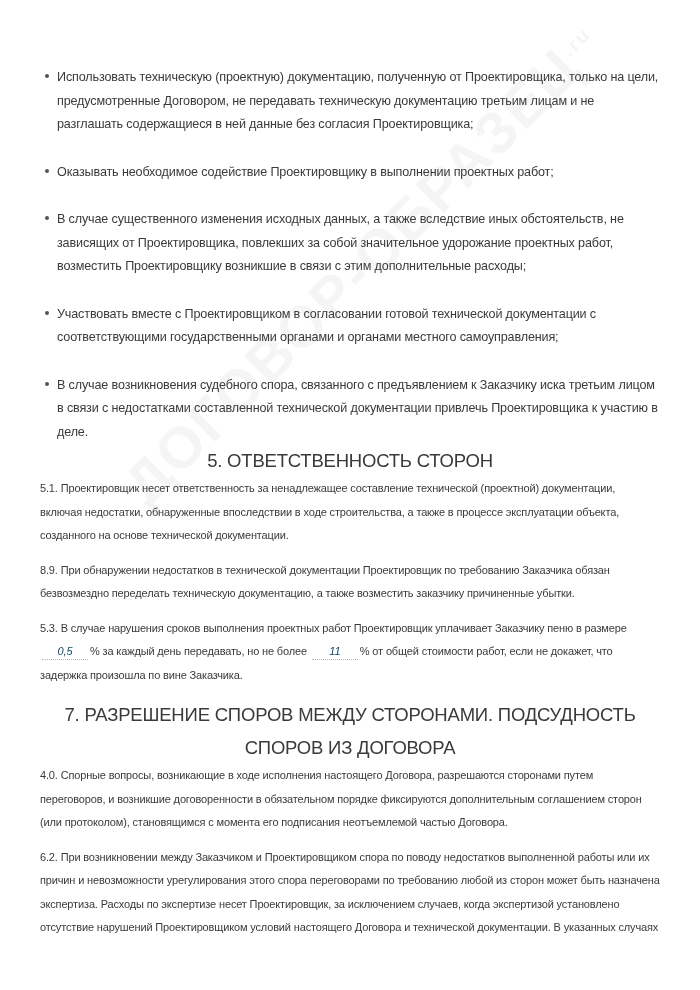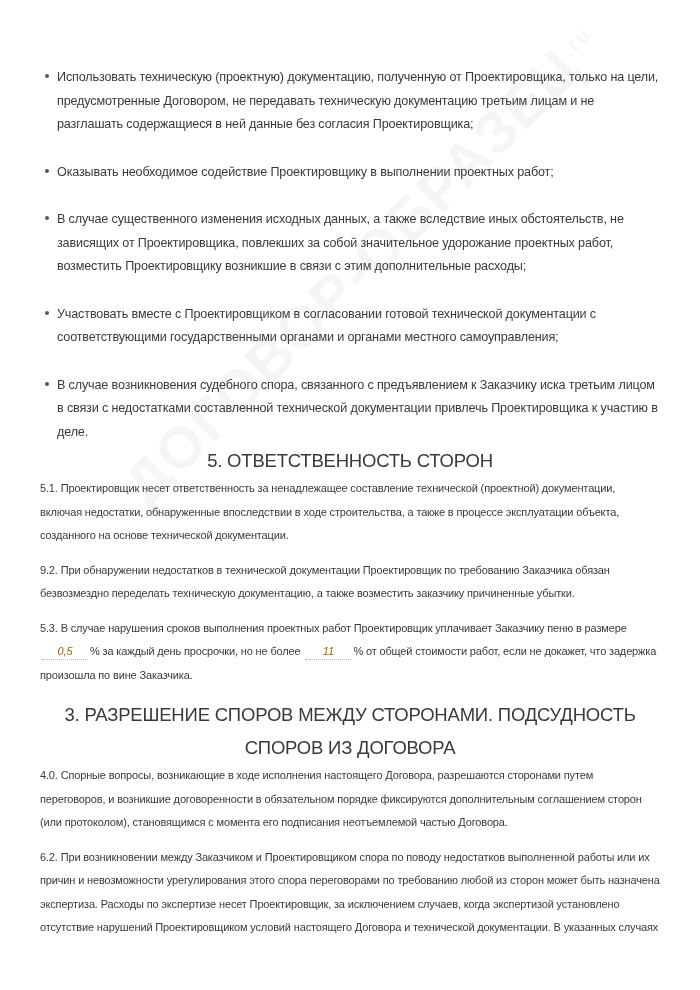--- a/index.html
+++ b/index.html
@@ -63,21 +63,21 @@
     p.clause {
       font-size: 11px;
       line-height: 23.5px;
       margin: 0 0 11px 0;
       letter-spacing: -0.15px;
     }
     .fill {
       display: inline-block;
       min-width: 46px;
       text-align: center;
-      color: #a16207;
+      color: #0c4a6e;
       font-style: italic;
       border-bottom: 1px dotted #b8b8b8;
       line-height: 15px;
       margin: 0 2px;
     }
     .watermark {
       position: absolute;
       left: 110px;
       top: 470px;
       font-size: 58px;
@@ -107,22 +107,22 @@
       <li><span class="dot"></span><span>Использовать техническую (проектную) документацию, полученную от Проектировщика, только на цели, предусмотренные Договором, не передавать техническую документацию третьим лицам и не разглашать содержащиеся в ней данные без согласия Проектировщика;</span></li>
       <li><span class="dot"></span><span>Оказывать необходимое содействие Проектировщику в выполнении проектных работ;</span></li>
       <li><span class="dot"></span><span>В случае существенного изменения исходных данных, а также вследствие иных обстоятельств, не зависящих от Проектировщика, повлекших за собой значительное удорожание проектных работ, возместить Проектировщику возникшие в связи с этим дополнительные расходы;</span></li>
       <li><span class="dot"></span><span>Участвовать вместе с Проектировщиком в согласовании готовой технической документации с соответствующими государственными органами и органами местного самоуправления;</span></li>
       <li><span class="dot"></span><span>В случае возникновения судебного спора, связанного с предъявлением к Заказчику иска третьим лицом в связи с недостатками составленной технической документации привлечь Проектировщика к участию в деле.</span></li>
     </ul>
 
     <h2 class="section-title s5-title">5. ОТВЕТСТВЕННОСТЬ СТОРОН</h2>
 
     <p class="clause">5.1. Проектировщик несет ответственность за ненадлежащее составление технической (проектной) документации, включая недостатки, обнаруженные впоследствии в ходе строительства, а также в процессе эксплуатации объекта, созданного на основе технической документации.</p>
-    <p class="clause">9.2. При обнаружении недостатков в технической документации Проектировщик по требованию Заказчика обязан безвозмездно переделать техническую документацию, а также возместить заказчику причиненные убытки.</p>
-    <p class="clause"><span>5.3. В случае нарушения сроков выполнения проектных работ Проектировщик уплачивает Заказчику пеню в размере</span> <span class="fill">0,5</span><span>% за каждый день просрочки, но не более</span> <span class="fill">11</span><span>% от общей стоимости работ, если не докажет, что задержка произошла по вине Заказчика.</span></p>
+    <p class="clause">8.9. При обнаружении недостатков в технической документации Проектировщик по требованию Заказчика обязан безвозмездно переделать техническую документацию, а также возместить заказчику причиненные убытки.</p>
+    <p class="clause"><span>5.3. В случае нарушения сроков выполнения проектных работ Проектировщик уплачивает Заказчику пеню в размере</span> <span class="fill">0,5</span><span>% за каждый день передавать, но не более</span> <span class="fill">11</span><span>% от общей стоимости работ, если не докажет, что задержка произошла по вине Заказчика.</span></p>
 
-    <h2 class="section-title s6-title">3. РАЗРЕШЕНИЕ СПОРОВ МЕЖДУ СТОРОНАМИ. ПОДСУДНОСТЬ СПОРОВ ИЗ ДОГОВОРА</h2>
+    <h2 class="section-title s6-title">7. РАЗРЕШЕНИЕ СПОРОВ МЕЖДУ СТОРОНАМИ. ПОДСУДНОСТЬ СПОРОВ ИЗ ДОГОВОРА</h2>
 
     <p class="clause">4.0. Спорные вопросы, возникающие в ходе исполнения настоящего Договора, разрешаются сторонами путем переговоров, и возникшие договоренности в обязательном порядке фиксируются дополнительным соглашением сторон (или протоколом), становящимся с момента его подписания неотъемлемой частью Договора.</p>
     <p class="clause">6.2. При возникновении между Заказчиком и Проектировщиком спора по поводу недостатков выполненной работы или их причин и невозможности урегулирования этого спора переговорами по требованию любой из сторон может быть назначена экспертиза. Расходы по экспертизе несет Проектировщик, за исключением случаев, когда экспертизой установлено отсутствие нарушений Проектировщиком условий настоящего Договора и технической документации. В указанных случаях</p>
 
   </div>
 </div>
 
 </body></html>

